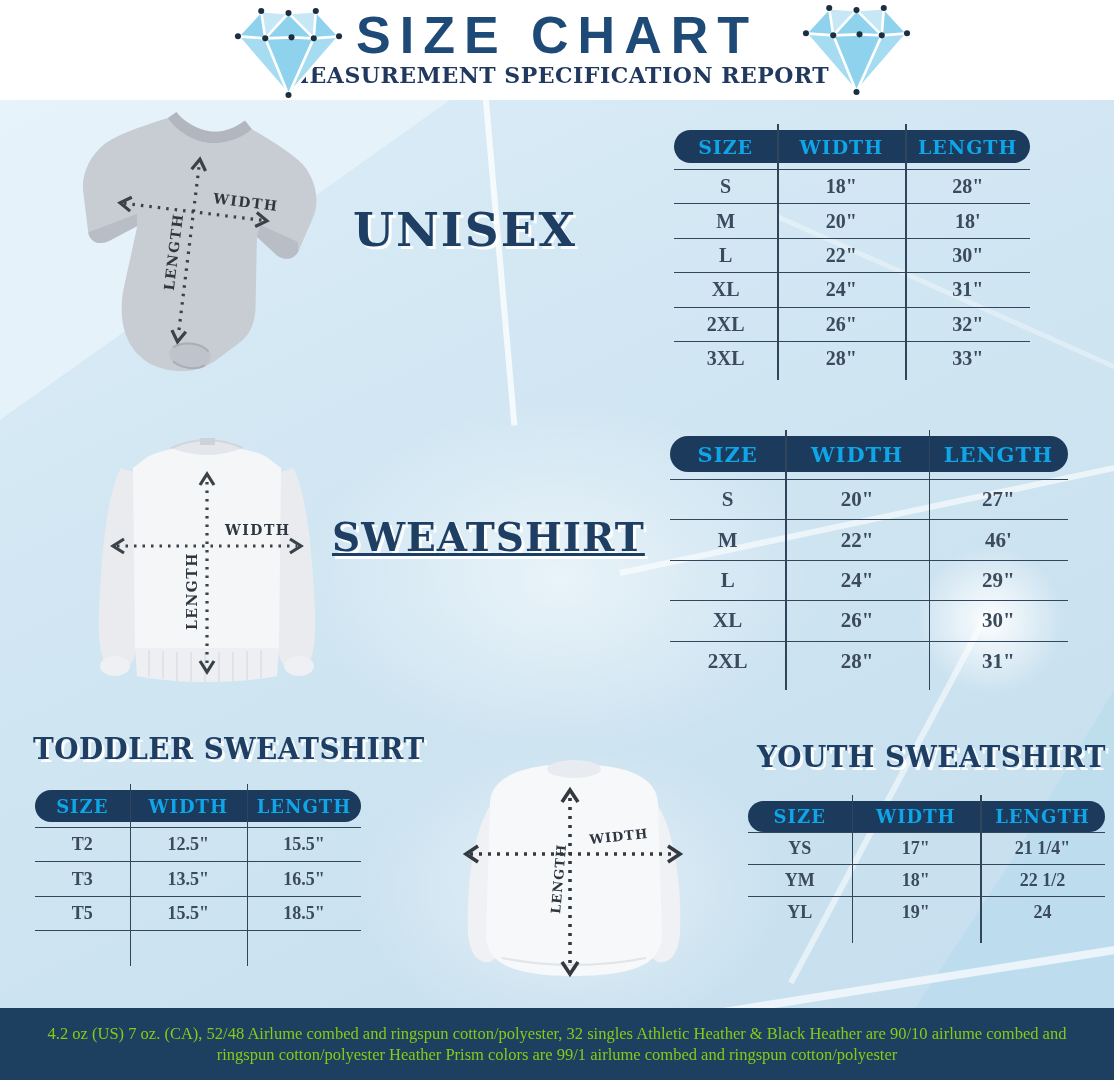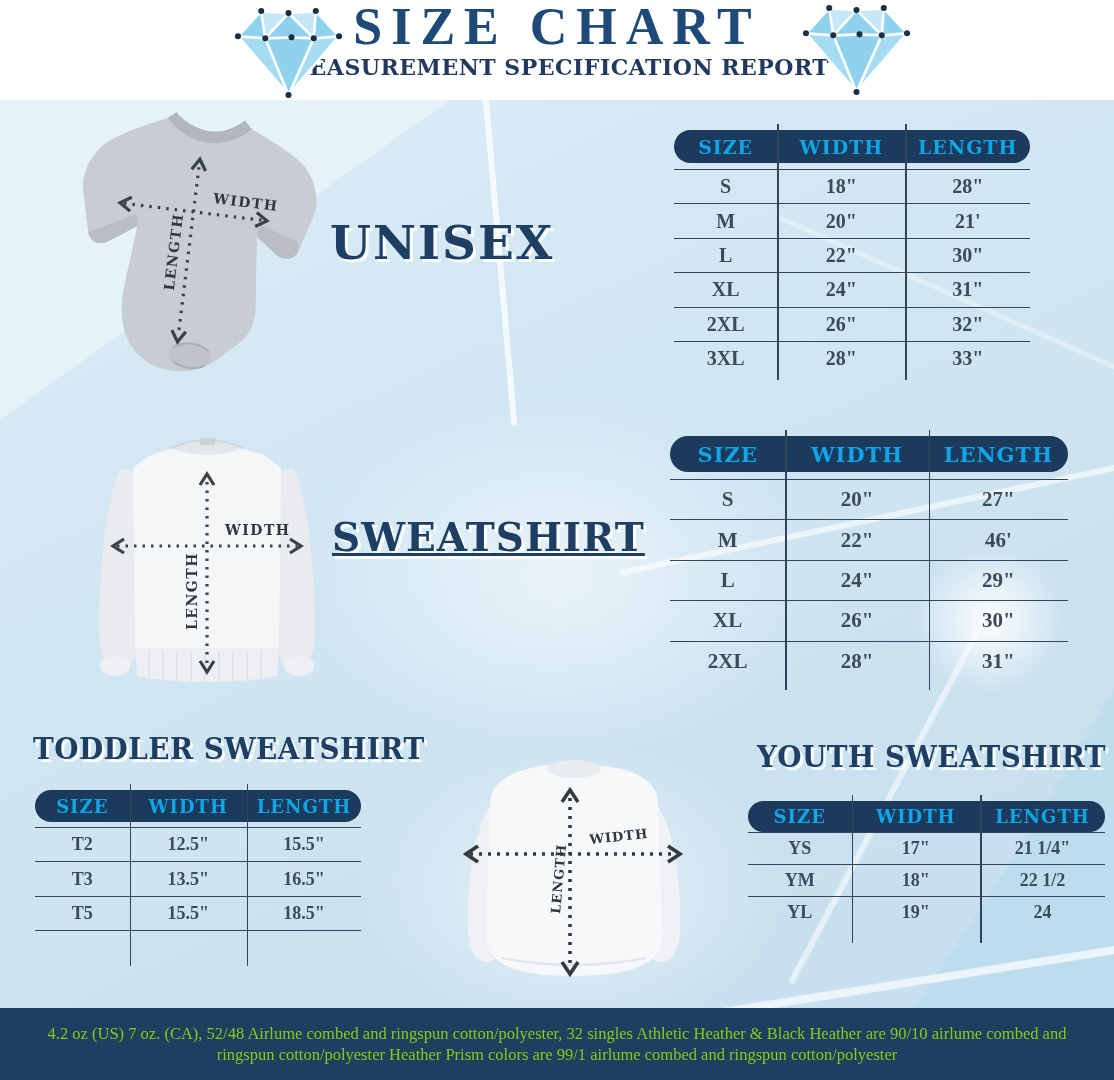--- a/index.html
+++ b/index.html
@@ -24,32 +24,32 @@
   .strip{position:absolute;background:rgba(255,255,255,.75);pointer-events:none;}
   .strip-1{left:497px;top:96px;width:6px;height:330px;transform:rotate(-5deg);}
   .strip-2{left:620px;top:570px;width:760px;height:6px;transform:rotate(-12deg);transform-origin:left center;opacity:.8;}
   .strip-3{left:985px;top:612px;width:6px;height:420px;transform:rotate(28deg);transform-origin:top center;opacity:.7;}
   .strip-4{left:640px;top:980px;width:520px;height:8px;transform:rotate(-9deg);opacity:.9;}
   .strip-5{left:760px;top:300px;width:420px;height:5px;transform:rotate(24deg);opacity:.45;}
 
   
   .header-band{position:absolute;left:0;top:0;width:1114px;height:100px;background:#ffffff;}
   .title-wrap{position:absolute;left:0;top:0;width:1114px;text-align:center;}
-  .page-title{margin:0;font-family:Liberation Serif, serif;font-weight:bold;
+  .page-title{margin:0;padding-top:8px;font-family:Liberation Sans, sans-serif;font-weight:bold;
     font-size:52px;line-height:54px;letter-spacing:9px;color:#1e4a78;}
   .page-subtitle{margin:0;font-family:"DejaVu Serif",serif;font-weight:bold;
     font-size:22px;line-height:26px;letter-spacing:.5px;color:#21395f;}
   .diamond{position:absolute;width:115px;height:96px;}
   .diamond-left{left:231px;top:4px;}
   .diamond-right{left:799px;top:1px;}
 
   
   .big-label{position:absolute;font-family:"DejaVu Serif",serif;font-weight:bold;color:#1e3e63;
     text-shadow:3px 3px 0 rgba(255,255,255,.9);white-space:nowrap;}
-  .label-unisex{left:330px;top:215px;width:270px;font-size:47px;letter-spacing:2px;}
+  .label-unisex{left:330px;top:202px;width:270px;text-align:center;font-size:47px;letter-spacing:2px;}
   .label-sweatshirt{left:332px;top:514px;width:300px;text-align:center;font-size:39px;letter-spacing:1px;text-decoration:underline;}
   .label-toddler{left:33px;top:732px;font-size:29px;letter-spacing:.5px;transform:scaleX(.96);transform-origin:left;}
   .label-youth{left:757px;top:740px;font-size:29px;letter-spacing:.5px;transform:scaleX(.96);transform-origin:left;}
 
   
   .size-table{position:absolute;}
   .thead{position:relative;display:flex;align-items:center;background:#1c3a5c;
     border-radius:18px;z-index:2;}
   .thead span{display:block;text-align:center;color:#0ea5e9;font-family:"DejaVu Serif",serif;
     font-weight:bold;letter-spacing:1px;}
@@ -209,21 +209,21 @@
     </div>
     <div class="tbody">
         <div class="trow">
           <div class="tcell col1">S</div>
           <div class="tcell col2">18"</div>
           <div class="tcell col3">28"</div>
         </div>
         <div class="trow">
           <div class="tcell col1">M</div>
           <div class="tcell col2">20"</div>
-          <div class="tcell col3">21'</div>
+          <div class="tcell col3">18'</div>
         </div>
         <div class="trow">
           <div class="tcell col1">L</div>
           <div class="tcell col2">22"</div>
           <div class="tcell col3">30"</div>
         </div>
         <div class="trow">
           <div class="tcell col1">XL</div>
           <div class="tcell col2">24"</div>
           <div class="tcell col3">31"</div>

